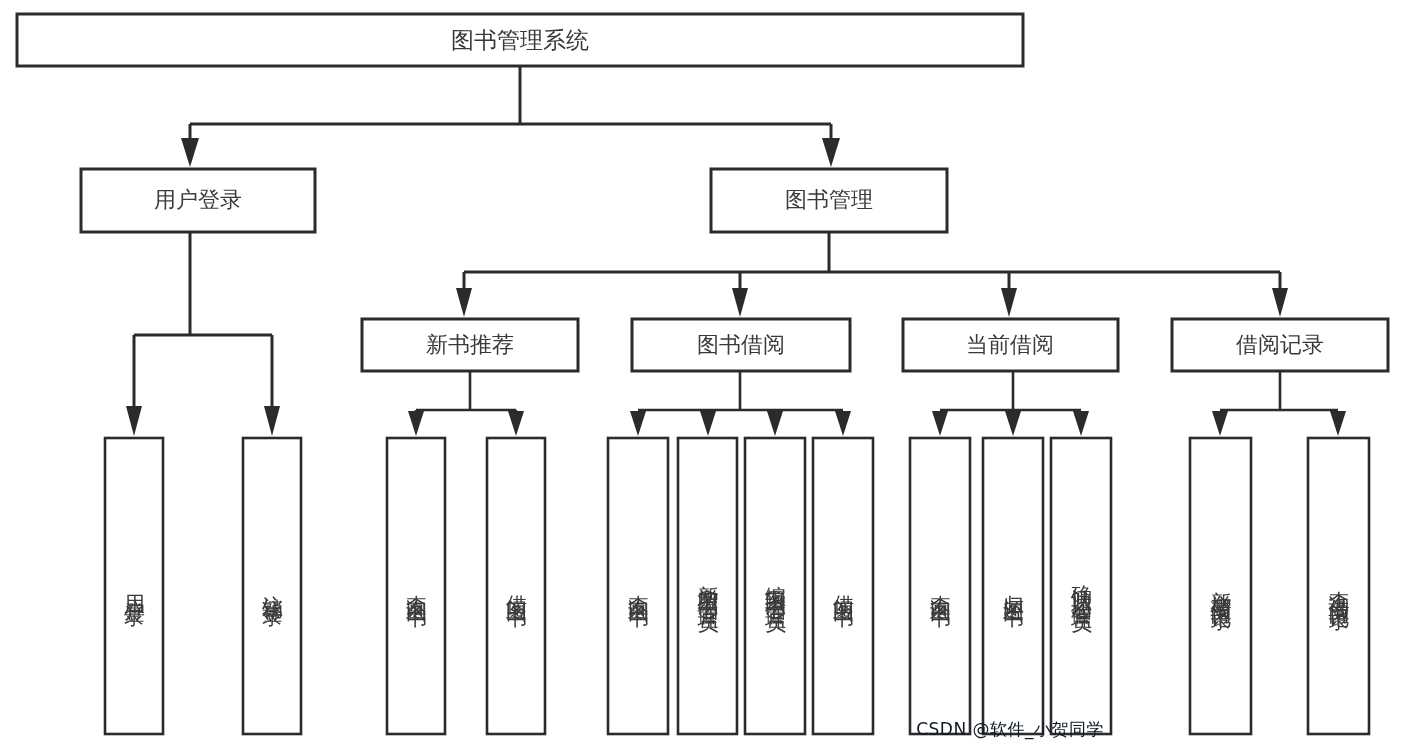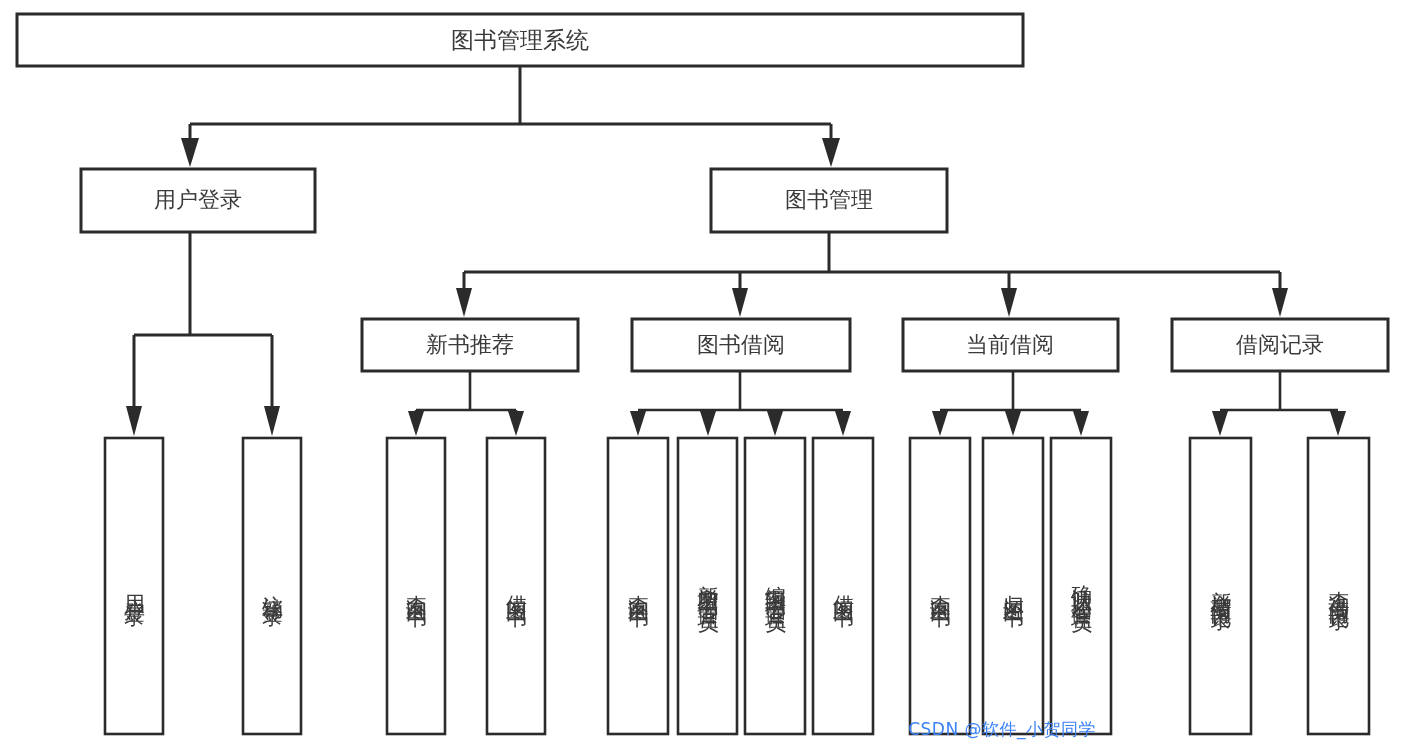--- a/index.html
+++ b/index.html
@@ -80,25 +80,25 @@
     text-orientation: upright;
     font-family: "DejaVu Sans", "Liberation Sans", sans-serif;
     font-size: 21px;
     line-height: 1;
     letter-spacing: 4px;
     color: #3a3a3a;
     white-space: nowrap;
   }
   .watermark {
     position: absolute;
-    right: 24px;
+    right: 16px;
     bottom: 6px;
     font-family: "DejaVu Sans", "Liberation Sans", sans-serif;
     font-size: 17px;
-    color: #3b82f6;
+    color: #0f172a;
     letter-spacing: 0.5px;
     user-select: none;
   }
 </style>
 </head>
 <body>
 
 <div id="diagram-root">
 
   <svg id="flow-svg" viewBox="0 0 1405 747">

